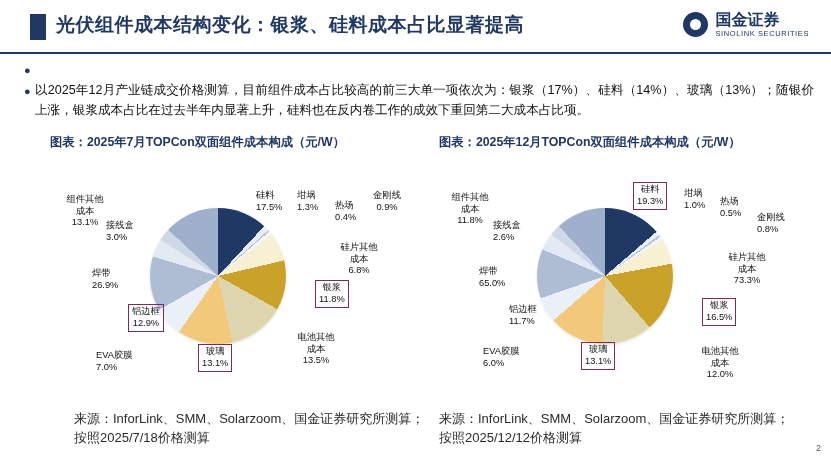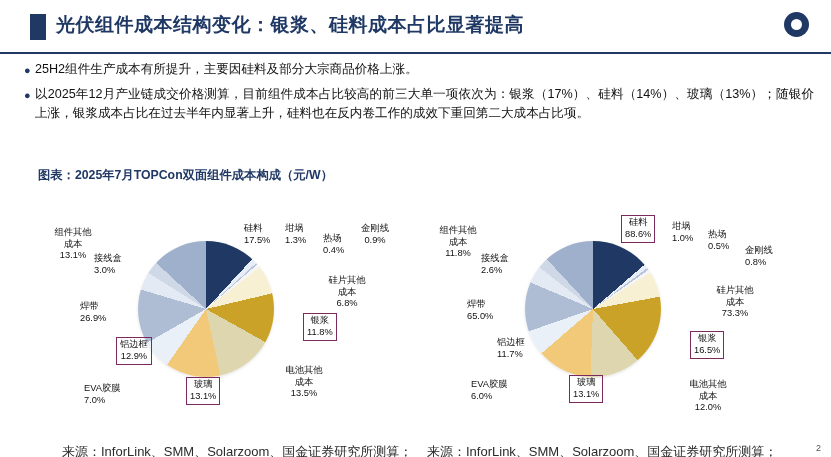--- a/index.html
+++ b/index.html
@@ -51,21 +51,21 @@
   .bullet-dot {
     flex:0 0 auto; width:11px; margin-top:5px;
     font-size:11px; line-height:1; color:#1f3864;
   }
   .bullet-text {
     font-size:12.6px; color:#111111; line-height:1.55;
     text-align:justify;
   }
 
   
-  .panel { position:absolute; top:167px; width:376px; height:290px; }
+  .panel { position:absolute; top:134px; width:376px; height:290px;margin-left:12px; }
   .panel-left { left:38px; }
   .panel-right { left:427px; }
   .panel-caption {
     font-size:12.3px; font-weight:bold; color:#1f3864;
     white-space:nowrap;
   }
   .panel-caption .lbl { color:#1f3864; }
   .chart-area { position:absolute; left:0; top:30px; width:376px; height:225px; }
   .source {
     position:absolute; left:24px; top:276px;
@@ -96,28 +96,31 @@
   }
 </style>
 </head>
 <body>
 
 <div class="header">
   <div class="header-accent"></div>
   <div class="header-title">光伏组件成本结构变化：银浆、硅料成本占比显著提高</div>
   <div class="brand">
     <div class="brand-mark"></div>
+    <div>
+      <div class="brand-text-cn">国金证券</div>
+      <div class="brand-text-en">SINOLINK SECURITIES</div>
+    </div>
   </div>
   <div class="header-rule"></div>
 </div>
 
 <div class="bullets">
   <div class="bullet">
     <div class="bullet-dot">●</div>
-    <div class="bullet-text">25H2组件生产成本有所提升，主要因硅料及部分大宗商品价格上涨。</div>
   </div>
   <div class="bullet">
     <div class="bullet-dot">●</div>
     <div class="bullet-text">以2025年12月产业链成交价格测算，目前组件成本占比较高的前三大单一项依次为：银浆（17%）、硅料（14%）、玻璃（13%）；随银价上涨，银浆成本占比在过去半年内显著上升，硅料也在反内卷工作的成效下重回第二大成本占比项。</div>
   </div>
 </div>
 
 <div class="panel panel-left">
   <div class="panel-caption">
     <span class="lbl">图表：</span><span>2025年7月TOPCon双面组件成本构成（元/W）</span>
@@ -206,20 +209,23 @@
       <span>组件其他成本</span>
       <span class="val">13.1%</span>
     </div>
   </div>
 
   <div class="source" style="white-space:pre-line;">来源：InforLink、SMM、Solarzoom、国金证券研究所测算；
 按照2025/7/18价格测算</div>
 </div>
 
 <div class="panel panel-right">
+  <div class="panel-caption">
+    <span class="lbl">图表：</span><span>2025年12月TOPCon双面组件成本构成（元/W）</span>
+  </div>
 
   <div class="chart-area">
     <div class="pie" style="left:98px; top:44px; width:136px; height:136px;
          background: conic-gradient(
             #1f3864 0deg 49.32deg,
             #e8eef7 49.32deg 52.92deg,
             #b8c4d9 52.92deg 54.72deg,
             #f5f5f5 54.72deg 57.6deg,
             #f7f0d2 57.6deg 79.56deg,
             #c9a227 79.56deg 138.96deg,
@@ -227,21 +233,21 @@
             #f2c879 182.16deg 229.32deg,
             #eaf0f8 229.32deg 250.92deg,
             #aebcd4 250.92deg 293.04deg,
             #e4eaf4 293.04deg 307.8deg,
             #cfd8e6 307.8deg 317.16deg,
             #9fb0cc 317.16deg 360deg );
          box-shadow:0 1px 3px rgba(0,0,0,0.12);"></div>
 
     <div class="box" style="left:194px; top:18px;">
       <span>硅料</span>
-      <span class="val">88.6%</span>
+      <span class="val">19.3%</span>
     </div>
 
     <div class="lab" style="left:245px; top:24px;">
       <span>坩埚</span>
       <span class="val">1.0%</span>
     </div>
 
     <div class="lab" style="left:281px; top:32px;">
       <span>热场</span>
       <span class="val">0.5%</span>

